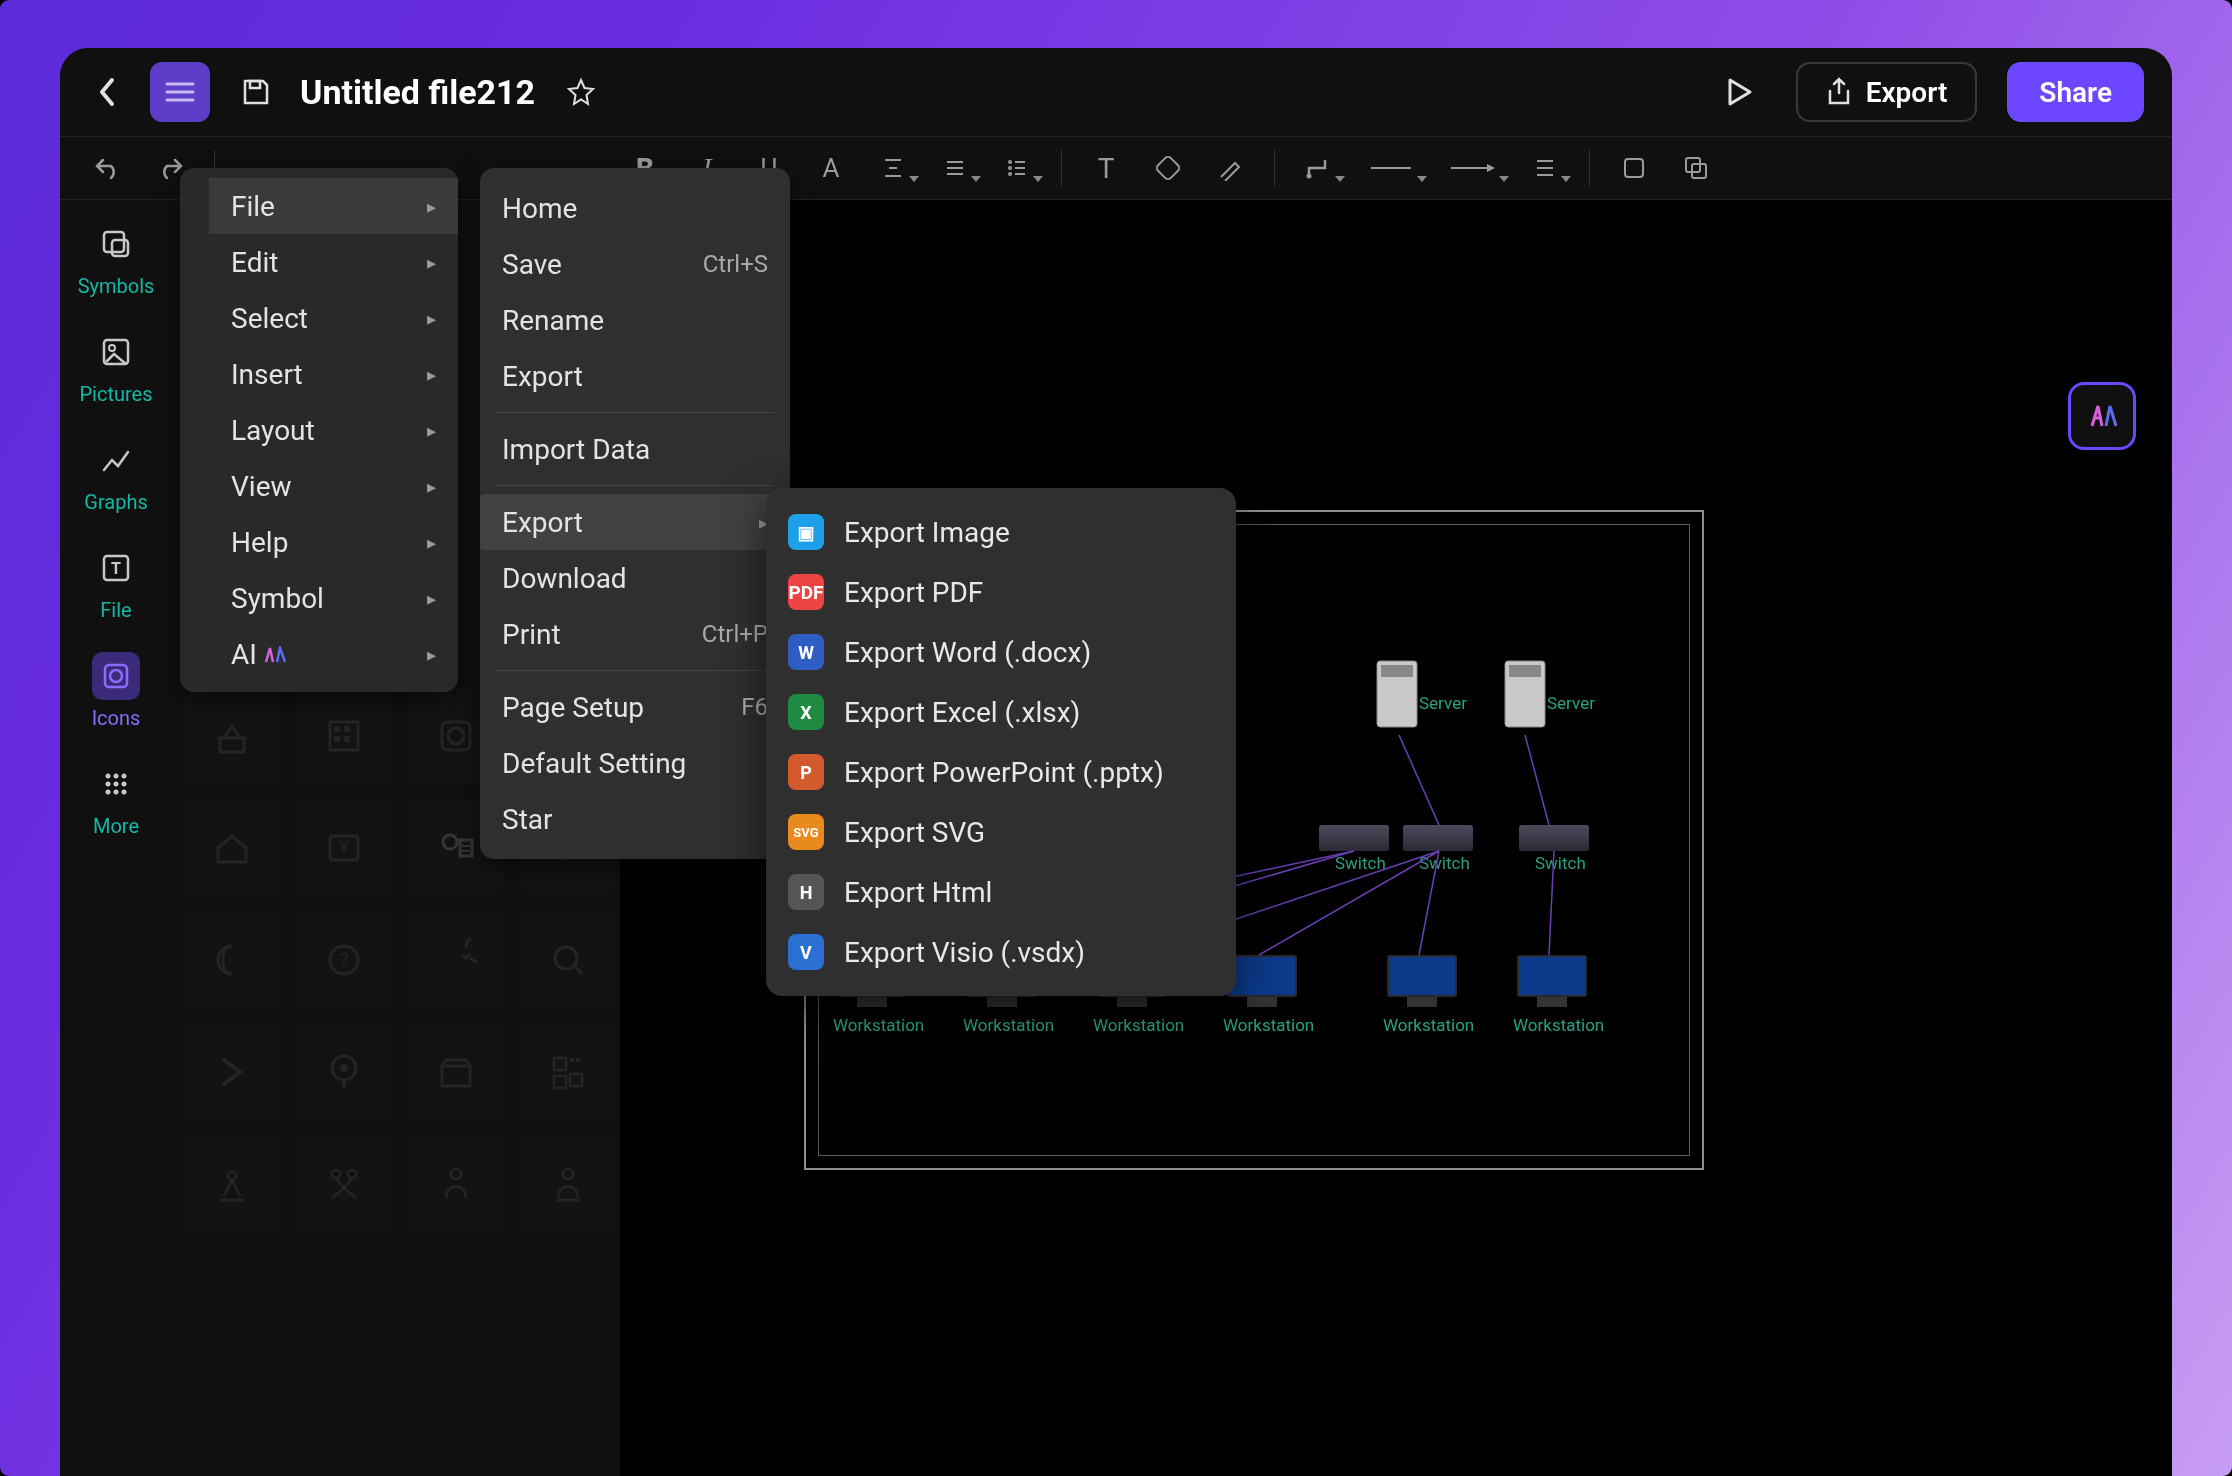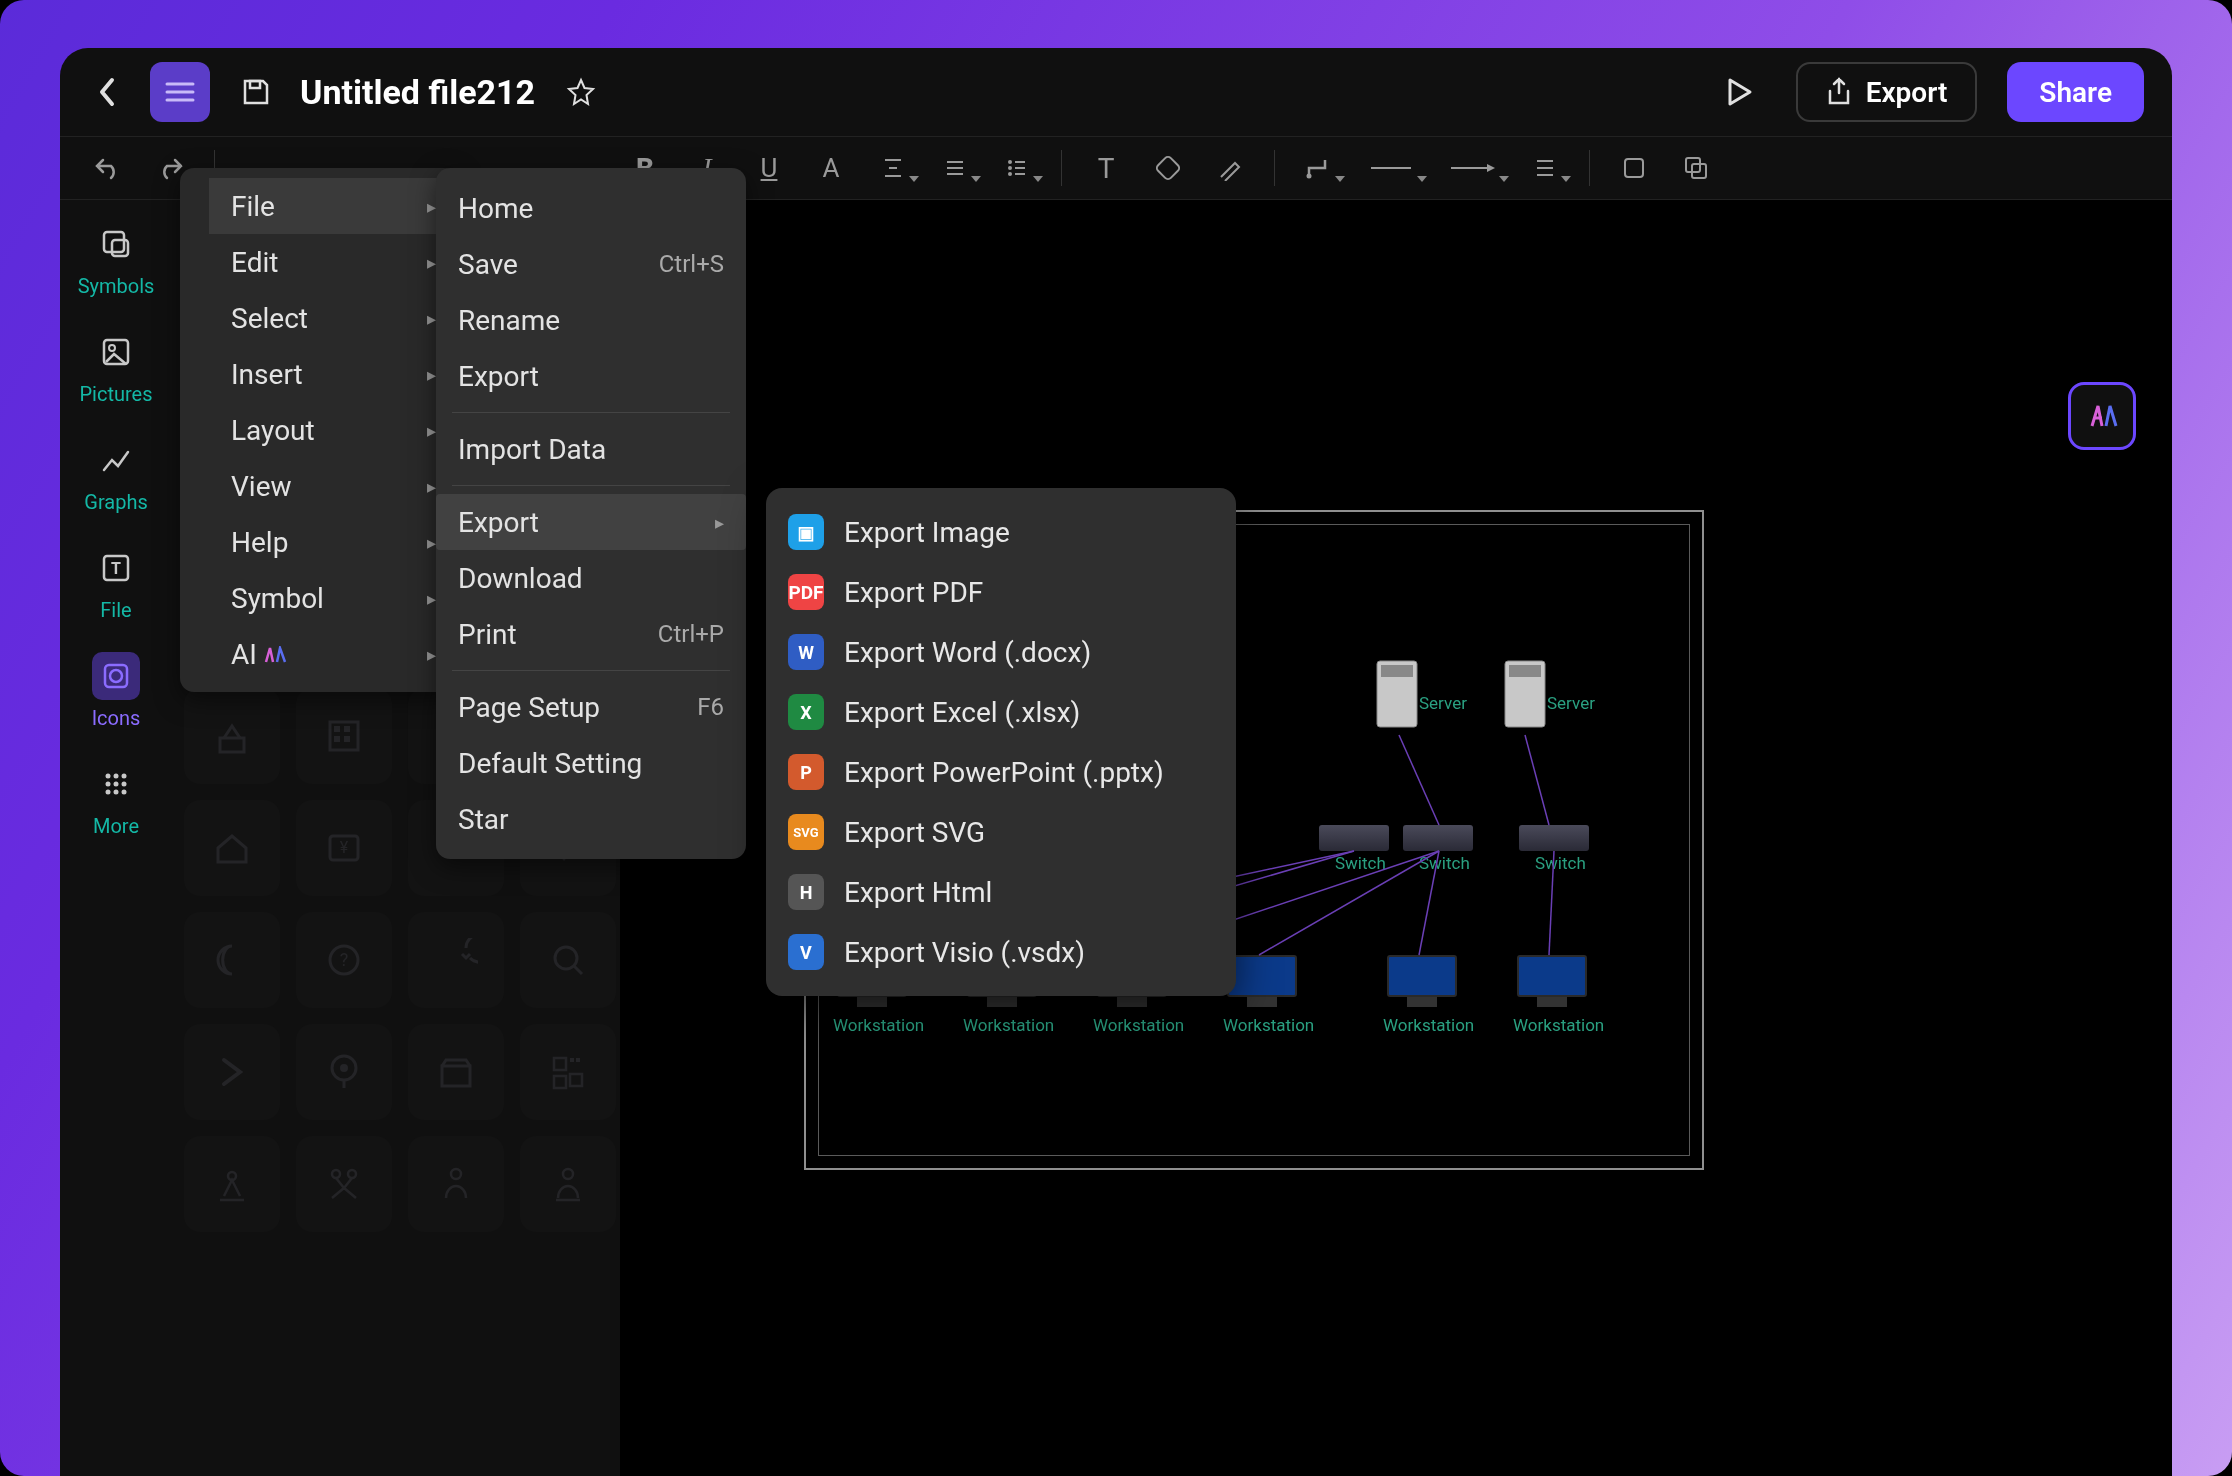--- a/index.html
+++ b/index.html
@@ -1,17 +1,17 @@
 <!DOCTYPE html>
 <html><head>
 <meta charset="utf-8">
 <style>
 * { box-sizing: border-box; margin: 0; padding: 0; font-family: -apple-system, BlinkMacSystemFont, "Segoe UI", Roboto, sans-serif; }
 body { background: #000; width: 2232px; height: 1476px; overflow: hidden; }
-.outer-frame { width: 2232px; height: 1476px; background: linear-gradient(120deg, #5b2bd9 0%, #6a2be0 20%, #8f4de8 60%, #c89df3 100%); border-radius: 24px; padding: 48px 0 0 0; position: relative; }
+.outer-frame { width: 2232px; height: 1476px; background: linear-gradient(120deg, #5b2bd9 0%, #6a2be0 20%, #8f4de8 60%, #c89df3 100%); border-radius: 9px; padding: 48px 0 0 0; position: relative; }
 .app-window { position: absolute; left: 60px; right: 60px; top: 48px; bottom: 0; background: #101010; border-radius: 28px 28px 0 0; overflow: hidden; }
 .top-bar { display: flex; align-items: center; height: 88px; padding: 0 28px 0 18px; gap: 12px; }
 .back-btn { width: 60px; height: 60px; display:flex; align-items:center; justify-content:center; color:#e6e6e6; }
 .menu-btn { width: 60px; height: 60px; display:flex; align-items:center; justify-content:center; background:#5b3dc8; border-radius:12px; color:#c8baf8; }
 .save-icon-btn { width:48px; height:60px; display:flex; align-items:center; justify-content:center; color:#e6e6e6; margin-left:10px; }
 .title { color:#fff; font-size:34px; font-weight:700; margin-left:8px; }
 .star-btn { width:48px; height:48px; display:flex; align-items:center; justify-content:center; color:#e6e6e6; margin-left:10px; }
 .spacer { flex:1; }
 .play-btn { width:52px; height:52px; display:flex; align-items:center; justify-content:center; color:#e6e6e6; margin-right:18px; }
 .export-btn { height:60px; padding:0 28px; border:2px solid #3a3a3a; border-radius:14px; display:flex; align-items:center; gap:14px; color:#fff; font-size:28px; font-weight:600; margin-right:18px; }
@@ -37,21 +37,21 @@
 .switch-box { width:70px; height:26px; position:absolute; background:linear-gradient(180deg,#4a4a5a,#2a2a36); border-radius:3px; }
 .ws-box { width:70px; height:54px; position:absolute; }
 .ws-box .monitor{ width:70px; height:42px; background:#0b3a8a; border:2px solid #2a2a2a; border-radius:3px; }
 .ws-box .base{ width:30px; height:10px; background:#333; margin:0 auto; }
 .ai-badge { position:absolute; right:36px; top:182px; width:68px; height:68px; border-radius:16px; border:3px solid #6c47ff; display:flex; align-items:center; justify-content:center; background:#101010; }
 .main-menu { position:absolute; left:120px; top:120px; width:278px; background:#292929; border-radius:14px; padding:10px 0; box-shadow:0 8px 24px rgba(0,0,0,0.5); }
 .mm-item { height:56px; display:flex; align-items:center; justify-content:space-between; padding:0 22px; color:#e3e3e3; font-size:28px;margin-left:29px; }
 .mm-item.highlight { background:#3a3a3a; }
 .mm-arrow { color:#999; font-size:18px; }
 .ai-tag { display:inline-flex; align-items:center; margin-left:6px; }
-.sub-menu { position:absolute; left:376px; top:120px; width:310px; background:#2f2f2f; border-radius:14px; padding:12px 0; box-shadow:0 8px 24px rgba(0,0,0,0.5); }
+.sub-menu { position:absolute; left:420px; top:120px; width:310px; background:#2f2f2f; border-radius:14px; padding:12px 0; box-shadow:0 8px 24px rgba(0,0,0,0.5); }
 .sm-item { height:56px; display:flex; align-items:center; justify-content:space-between; padding:0 22px; color:#e3e3e3; font-size:28px; }
 .sm-item.highlight { background:#414141; border-radius:4px; }
 .sm-shortcut { color:#aaa; font-size:24px; }
 .sm-divider { height:1px; background:#444; margin:8px 16px; }
 .export-menu { position:absolute; left:706px; top:440px; width:470px; background:#2f2f2f; border-radius:16px; padding:14px 0; box-shadow:0 12px 40px rgba(0,0,0,0.6); }
 .em-item { height:60px; display:flex; align-items:center; gap:20px; padding:0 22px; color:#e8e8e8; font-size:28px; }
 .em-icon { width:36px; height:36px; border-radius:8px; display:flex; align-items:center; justify-content:center; font-size:18px; font-weight:700; color:#fff; }
 .em-icon.img { background:#1ea0e8; }
 .em-icon.pdf { background:#ef4444; font-size:19px; }
 .em-icon.word { background:#2f5dc4; }

